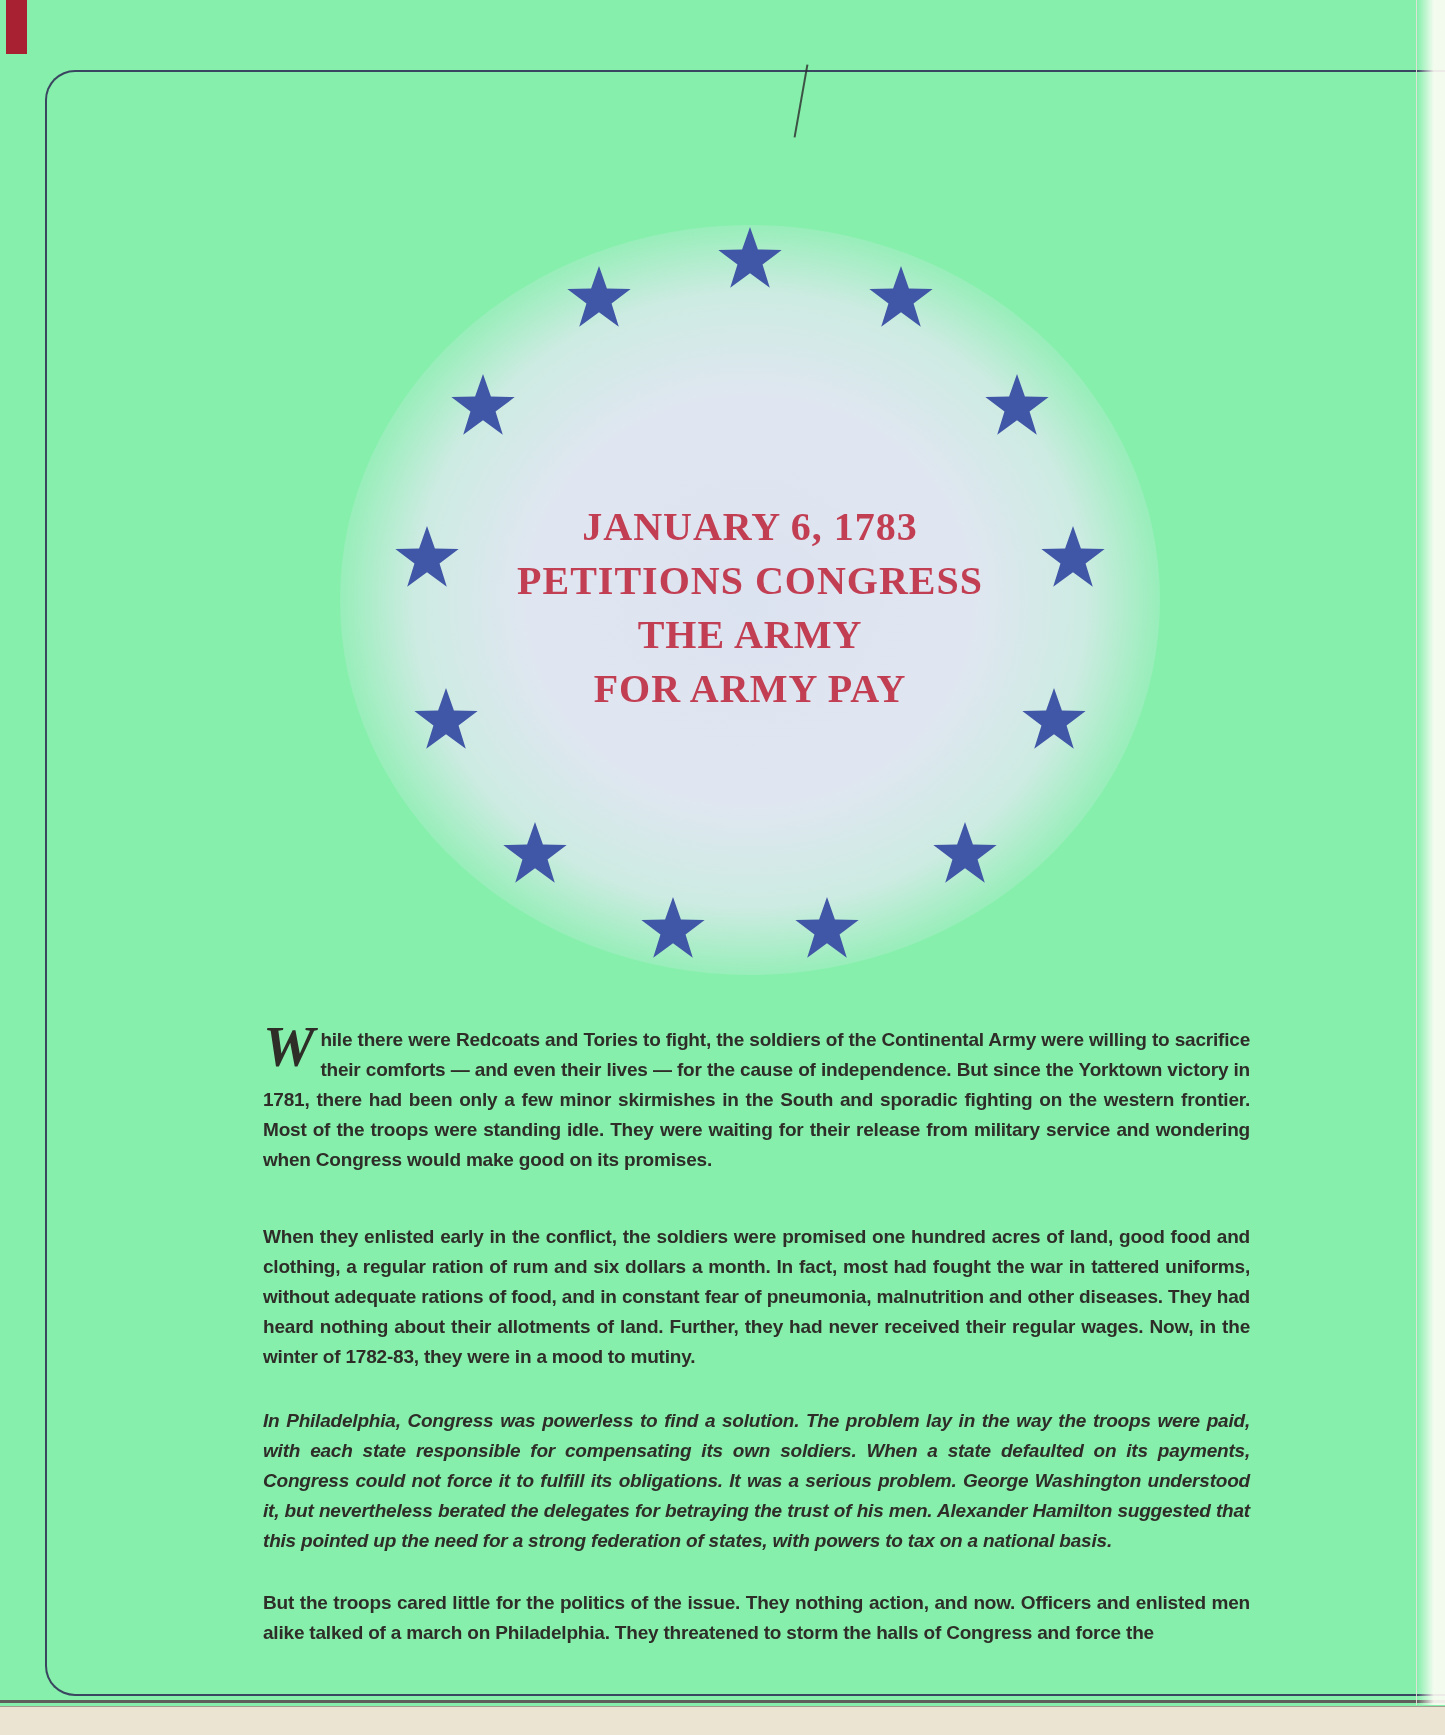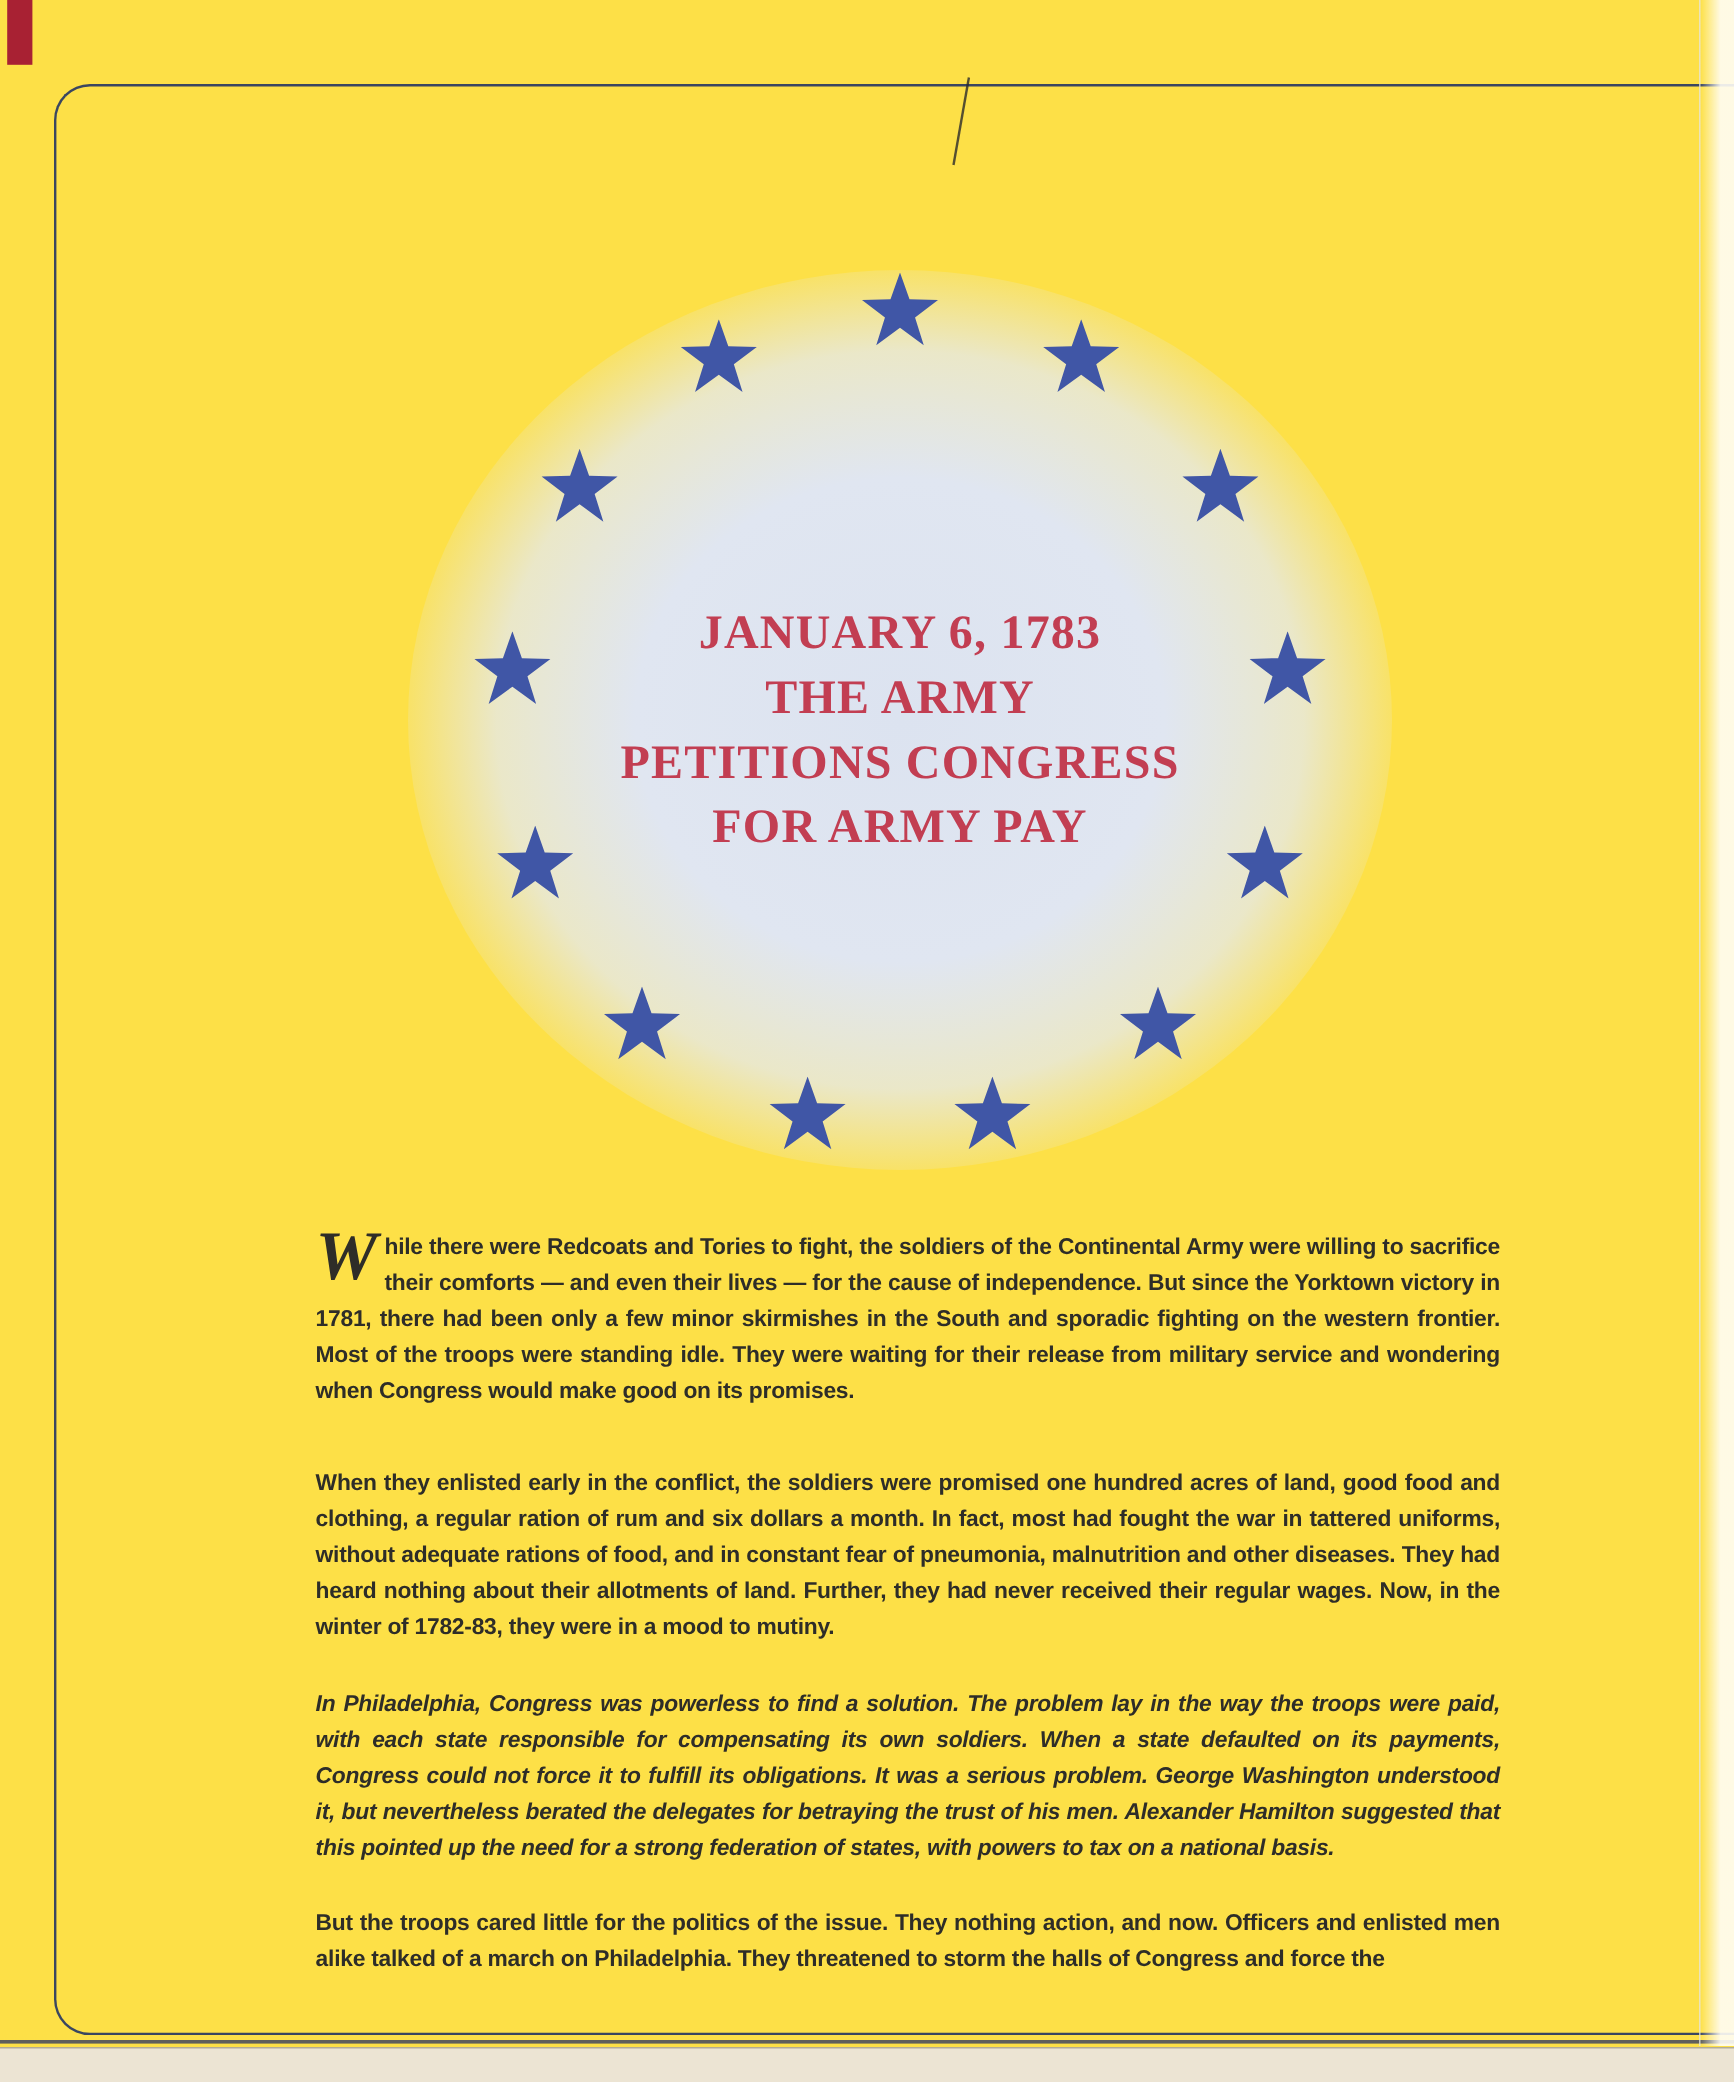--- a/index.html
+++ b/index.html
@@ -1,17 +1,17 @@
 <!DOCTYPE html>
 <html><head>
 <meta charset="utf-8">
 <style>
   html,body{margin:0;padding:0;}
   body{width:1445px;height:1735px;overflow:hidden;background:#f6f2e2;}
-  .canvas{position:relative;width:1445px;height:1735px;background:#fde047;overflow:hidden;
+  .canvas{position:relative;width:1445px;height:1735px;background:#86efac;overflow:hidden;
           font-family:"Liberation Sans",sans-serif;}
   
   .page-box{position:absolute;left:45px;top:70px;width:1460px;height:1622px;
             border:2px solid #3a4660;border-right:none;border-radius:30px 0 0 30px;
             background:transparent;}
   
   .page-edge{position:absolute;right:0;top:0;width:28px;height:1705px;
              background:linear-gradient(to right, rgba(250,247,234,0) 0%, rgba(255,253,246,.9) 60%);
              border-left:1px solid rgba(170,164,146,.28);}
   
@@ -61,22 +61,22 @@
   <div class="star" style="left:794px;top:897px;"></div>
   <div class="star" style="left:640px;top:897px;"></div>
   <div class="star" style="left:502px;top:822px;"></div>
   <div class="star" style="left:413px;top:688px;"></div>
   <div class="star" style="left:394px;top:526px;"></div>
   <div class="star" style="left:450px;top:374px;"></div>
   <div class="star" style="left:566px;top:266px;"></div>
 
   <div class="heading">
     <div>JANUARY 6, 1783</div>
+    <div>PETITIONS CONGRESS</div>
     <div>THE ARMY</div>
-    <div>PETITIONS CONGRESS</div>
     <div>FOR ARMY PAY</div>
   </div>
 
   <p class="para p1"><span class="dropcap">W</span><span>hile there were Redcoats and Tories to fight, the soldiers of the Continental Army were willing to sacrifice their comforts — and even their lives — for the cause of independence. But since the Yorktown victory in 1781, there had been only a few minor skirmishes in the South and sporadic fighting on the western frontier. Most of the troops were standing idle. They were waiting for their release from military service and wondering when Congress would make good on its promises.</span></p>
 
   <p class="para p2"><span>When they enlisted early in the conflict, the soldiers were promised one hundred acres of land, good food and clothing, a regular ration of rum and six dollars a month. In fact, most had fought the war in tattered uniforms, without adequate rations of food, and in constant fear of pneumonia, malnutrition and other diseases. They had heard nothing about their allotments of land. Further, they had never received their regular wages. Now, in the winter of 1782-83, they were in a mood to mutiny.</span></p>
 
   <p class="para p3"><span>In Philadelphia, Congress was powerless to find a solution. The problem lay in the way the troops were paid, with each state responsible for compensating its own soldiers. When a state defaulted on its payments, Congress could not force it to fulfill its obligations. It was a serious problem. George Washington understood it, but nevertheless berated the delegates for betraying the trust of his men. Alexander Hamilton suggested that this pointed up the need for a strong federation of states, with powers to tax on a national basis.</span></p>
 
   <p class="para p4"><span>But the troops cared little for the politics of the issue. They nothing action, and now. Officers and enlisted men alike talked of a march on Philadelphia. They threatened to storm the halls of Congress and force the</span></p>

